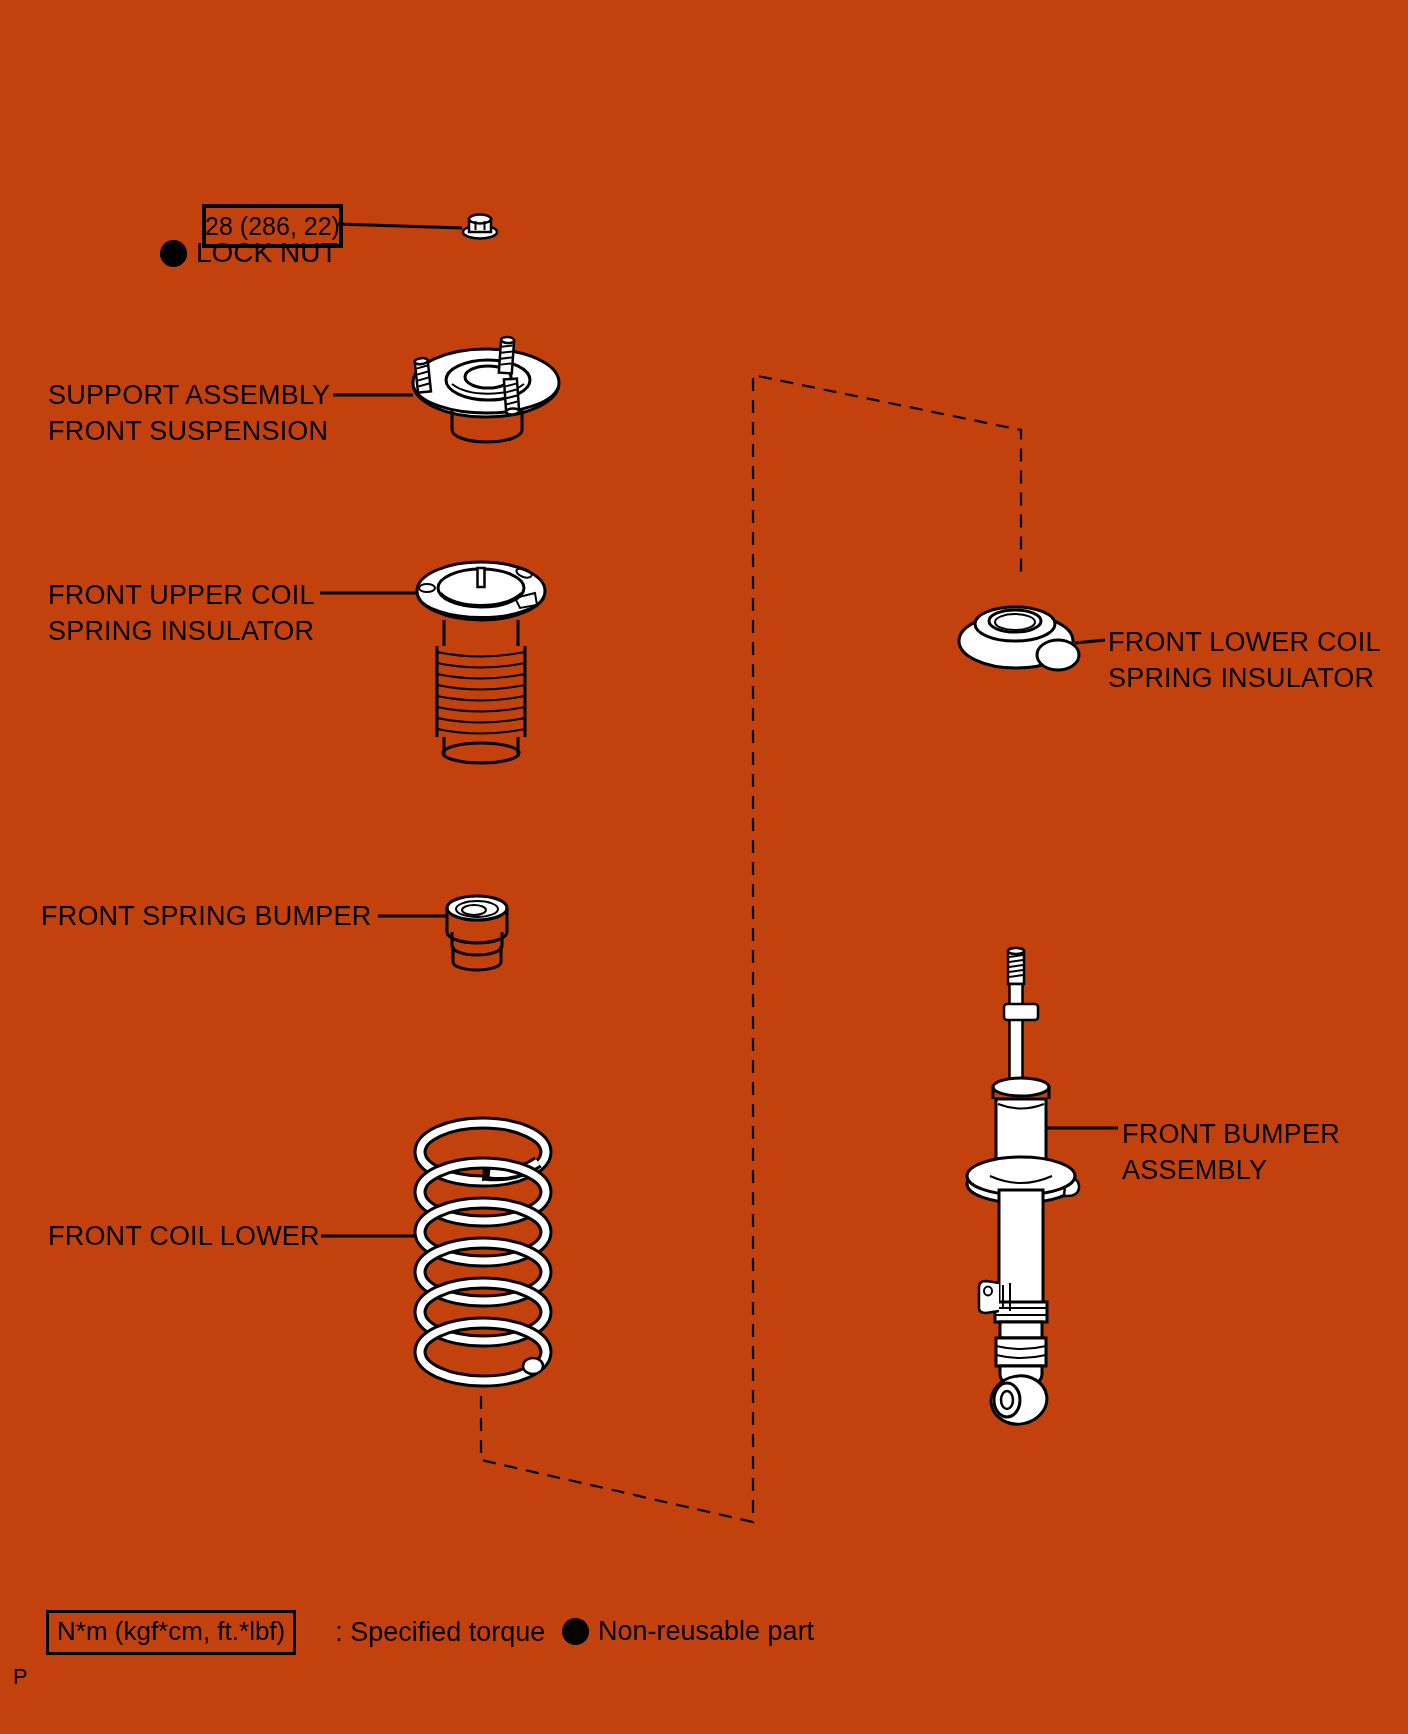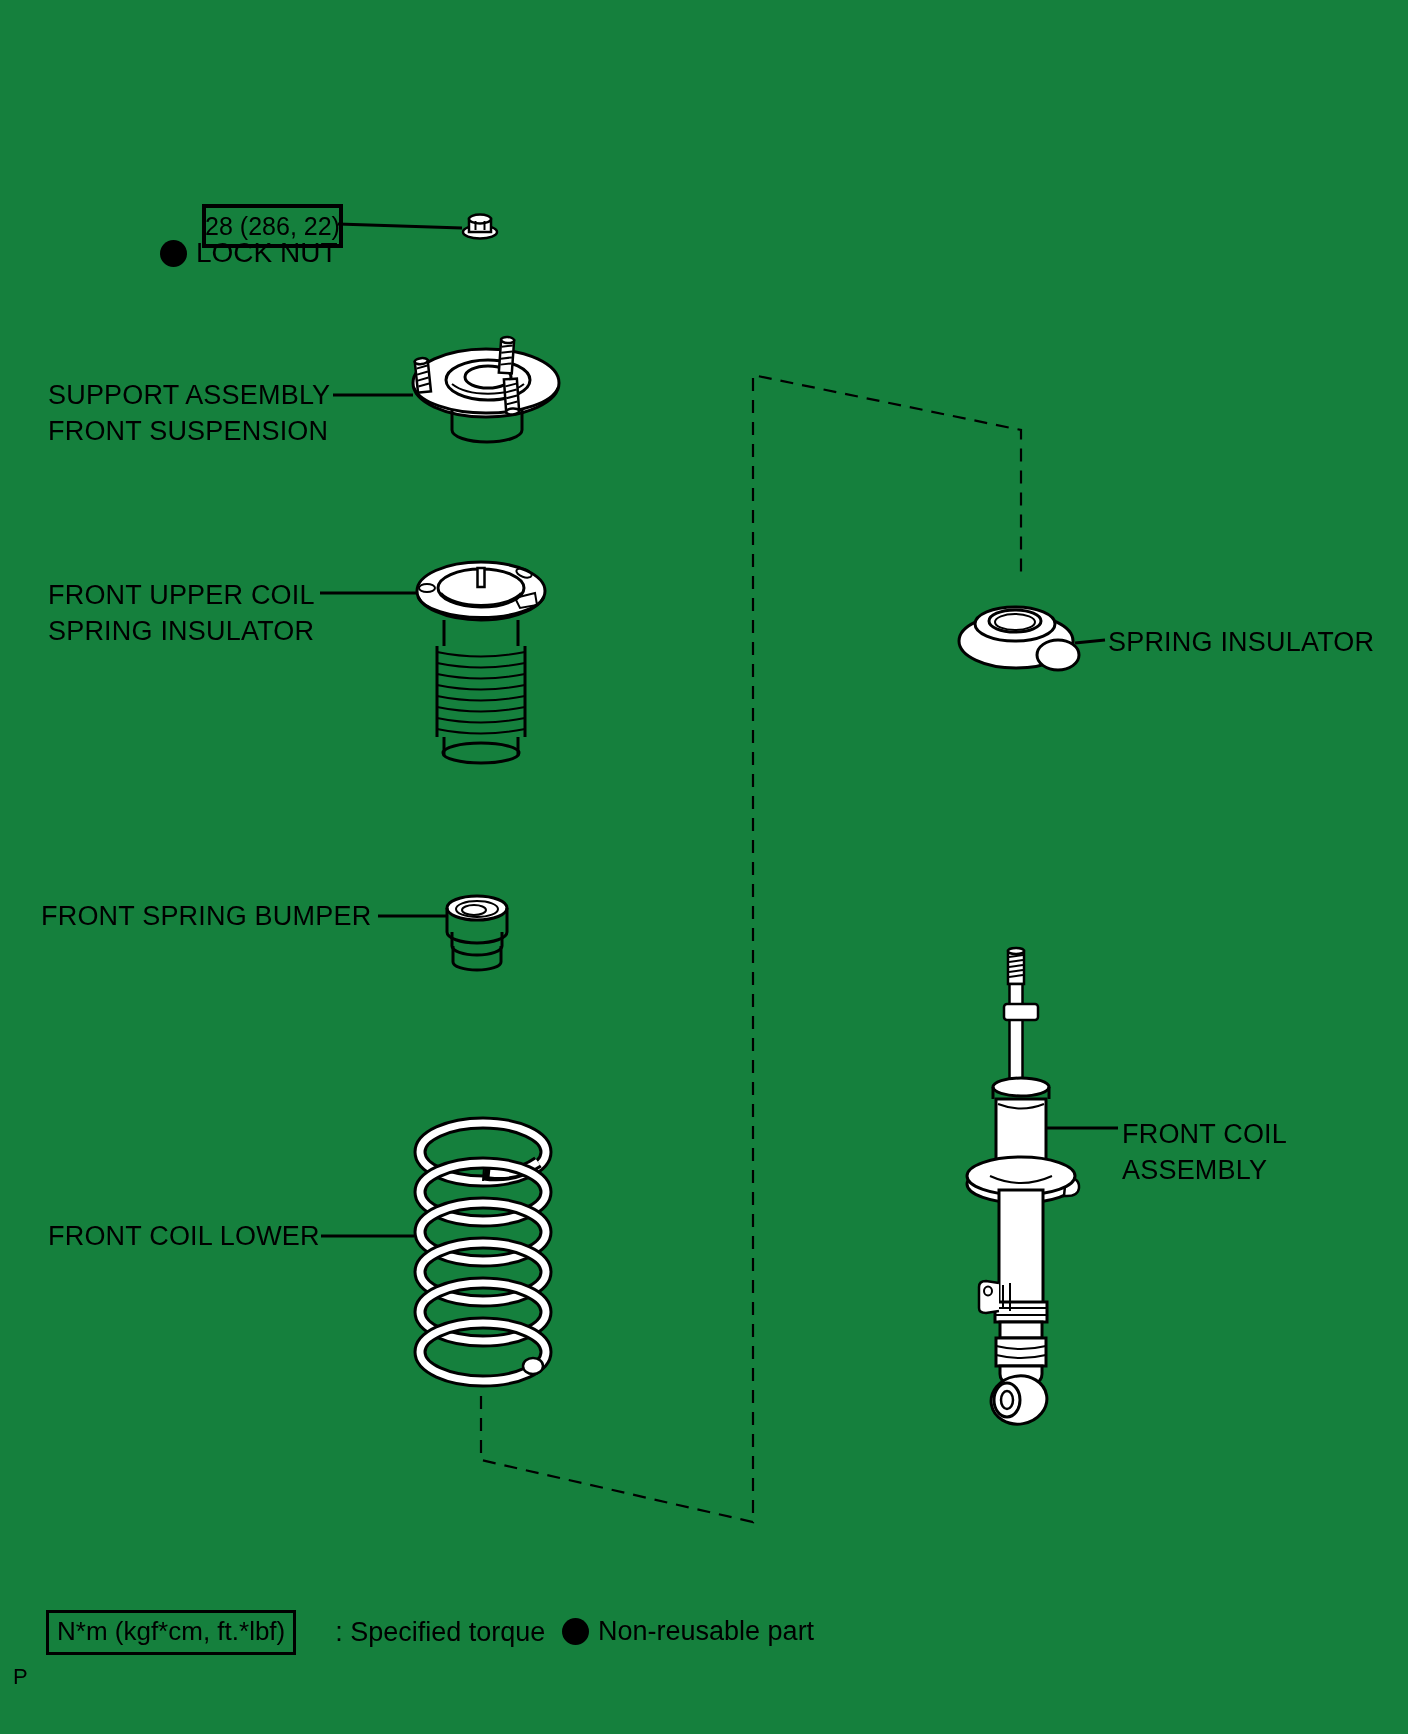--- a/index.html
+++ b/index.html
@@ -1,16 +1,16 @@
 <!DOCTYPE html>
 <html><head>
 <meta charset="utf-8">
 <style>
   html,body{margin:0;padding:0;background:#fff;}
-  .page{position:relative;width:1408px;height:1734px;background:#15803d;overflow:hidden;
+  .page{position:relative;width:1408px;height:1734px;background:#c2410c;overflow:hidden;
         font-family:"Liberation Sans",sans-serif;color:#000;}
   svg.art{position:absolute;left:0;top:0;}
   
   .o3{fill:#fff;stroke:#000;stroke-width:3;}
   .o25{fill:#fff;stroke:#000;stroke-width:2.5;}
   .l3{fill:none;stroke:#000;stroke-width:3;}
   .l2{fill:none;stroke:#000;stroke-width:2;}
   .tb{fill:none;stroke:#000;stroke-width:13;}
   .tw{fill:none;stroke:#fff;stroke-width:7;}
   .dash{fill:none;stroke:#000;stroke-width:2.2;stroke-dasharray:13 9;}
@@ -180,29 +180,30 @@
     <div>SUPPORT ASSEMBLY</div>
     <div>FRONT SUSPENSION</div>
   </div>
 
   <div class="label" style="left:48px;top:577px">
     <div>FRONT UPPER COIL</div>
     <div>SPRING INSULATOR</div>
   </div>
 
   <div class="label" style="left:1108px;top:624px">
+    <div>FRONT LOWER COIL</div>
     <div>SPRING INSULATOR</div>
   </div>
 
   <div class="label" style="left:41px;top:898px">FRONT SPRING BUMPER</div>
 
   <div class="label" style="left:48px;top:1218px">FRONT COIL LOWER</div>
 
   <div class="label" style="left:1122px;top:1116px">
-    <div>FRONT COIL</div>
+    <div>FRONT BUMPER</div>
     <div>ASSEMBLY</div>
   </div>
 
   <div class="legend-row">
     <span class="legend-units">N*m (kgf*cm, ft.*lbf)</span>
     <span class="legend-meaning">: Specified torque</span>
   </div>
 
   <div class="bullet-row nr-row">
     <span class="bullet">●</span>

